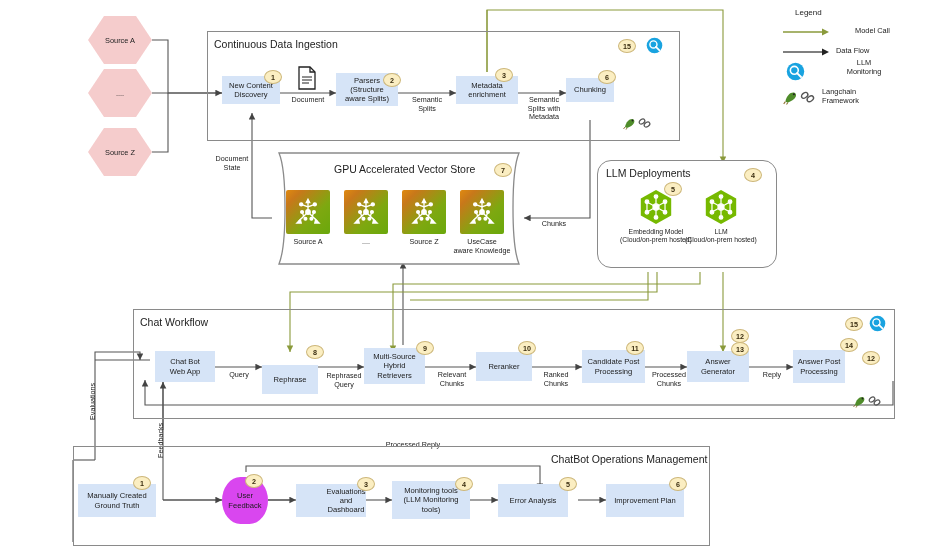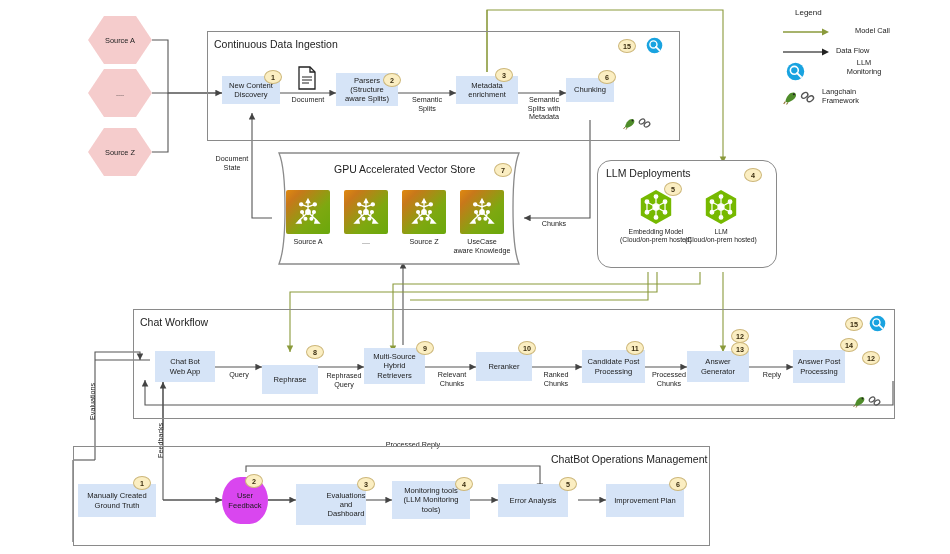--- a/index.html
+++ b/index.html
@@ -453,21 +453,21 @@
 Ground Truth</span>
   </div>
   <div class="badge" style="left:133px;top:476px;">1</div>
 
   <div class="node pink-round" style="left:222px;top:477px;width:46px;height:47px;">
     <span style="white-space:pre-line">User
 Feedback</span>
   </div>
   <div class="badge" style="left:245px;top:474px;">2</div>
 
-  <div class="node" style="left:296px;top:484px;width:70px;height:41px;padding-left:32px;">
+  <div class="node" style="left:296px;top:484px;width:70px;height:33px;padding-left:32px;">
     <span style="white-space:pre-line">Evaluations and
 Dashboard</span>
   </div>
   <div class="badge" style="left:357px;top:477px;">3</div>
 
   <div class="node" style="left:392px;top:481px;width:78px;height:38px;">
     <span style="white-space:pre-line">Monitoring tools
 (LLM Monitoring
 tools)</span>
   </div>

